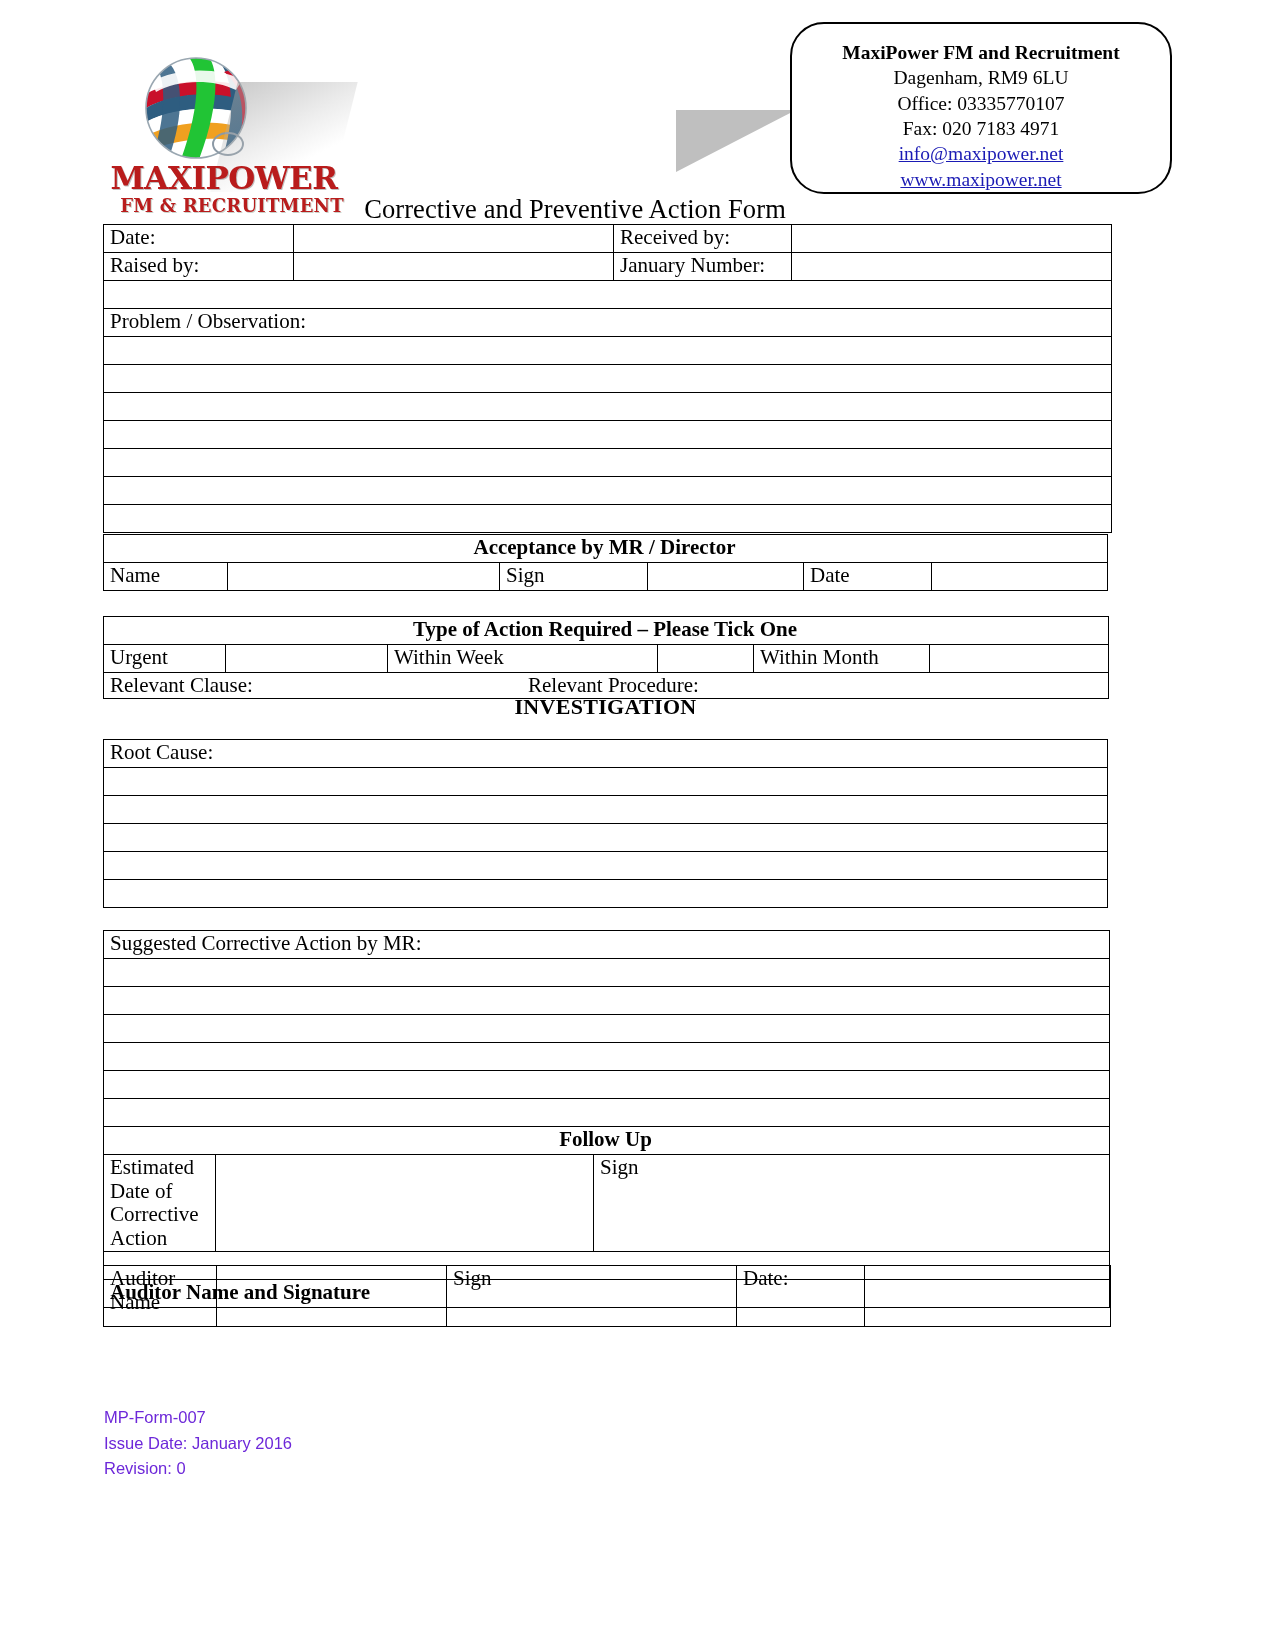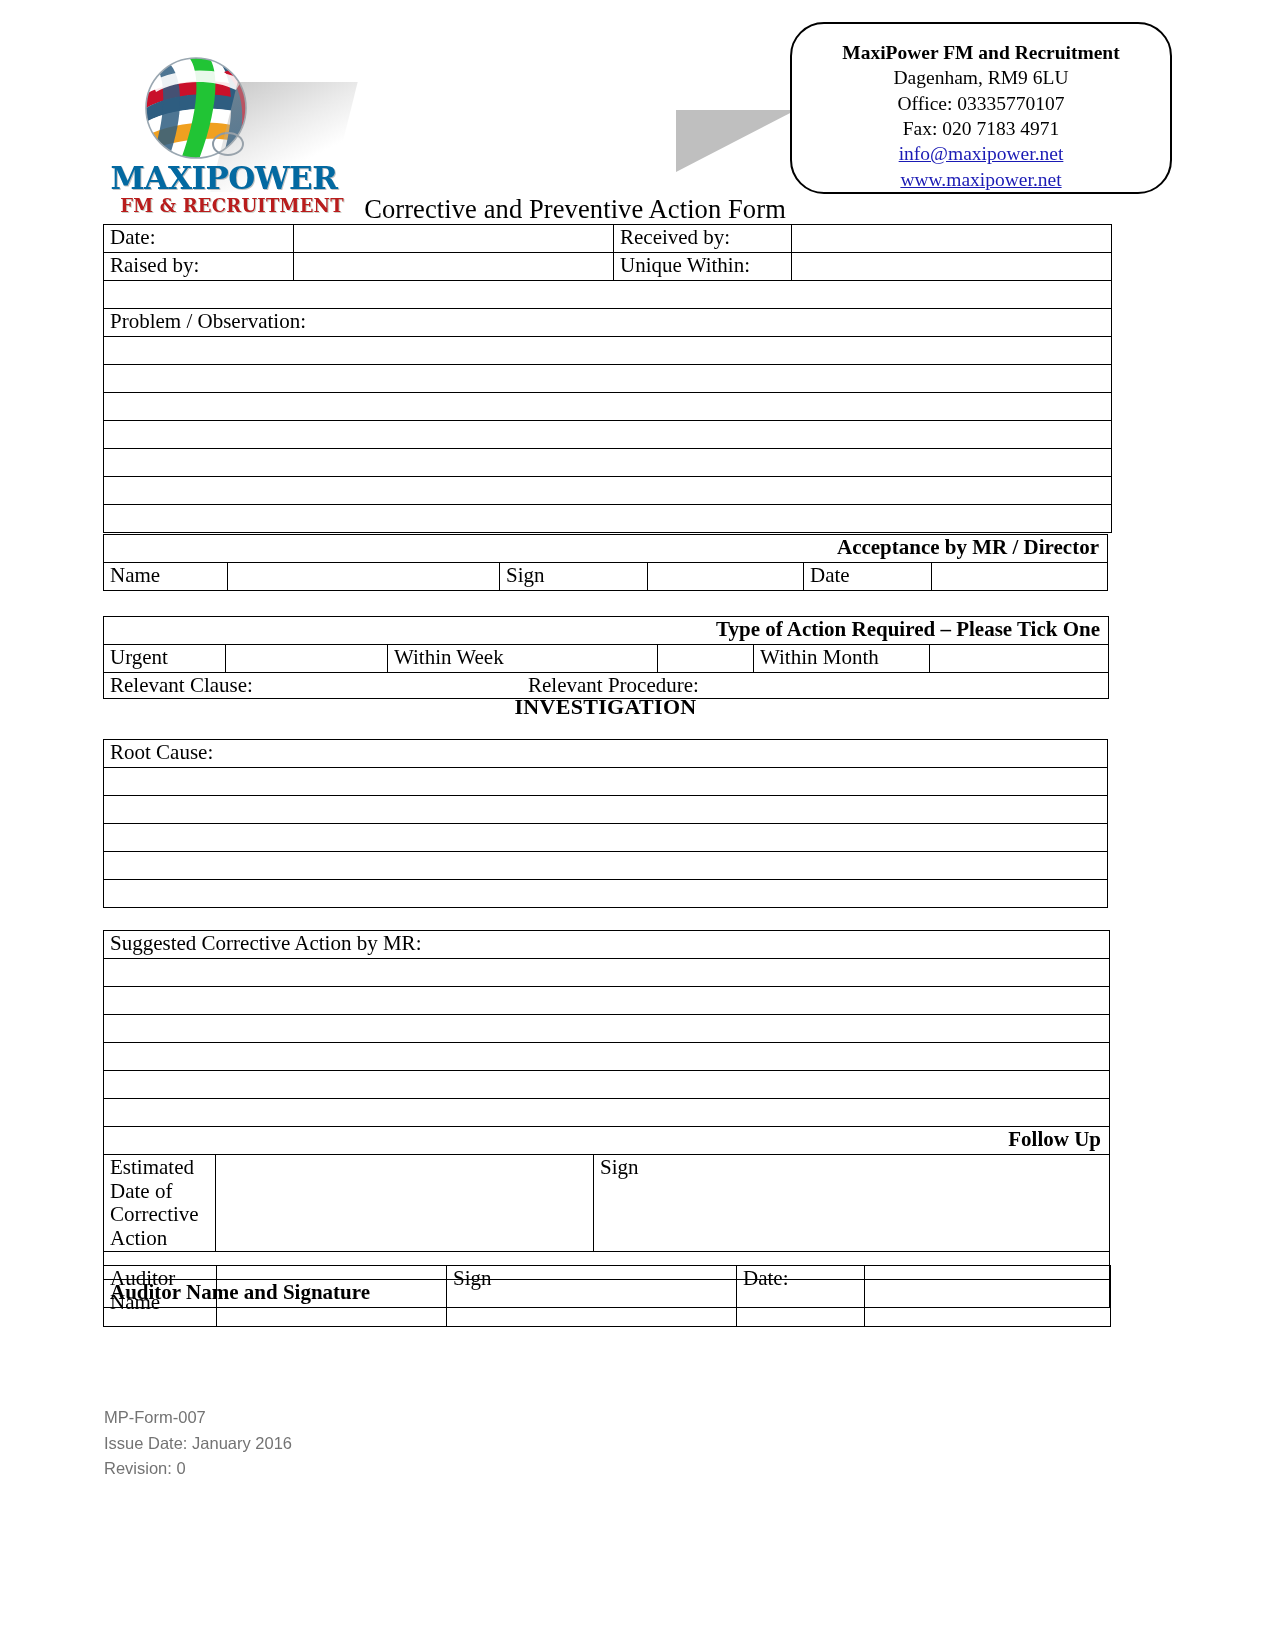--- a/index.html
+++ b/index.html
@@ -53,21 +53,21 @@
   .logo-wordmark {
     position: absolute;
     left: 0px;
     top: 110px;
     width: 240px;
     text-align: center;
     font-family: "DejaVu Serif", serif;
     font-weight: bold;
     font-size: 31px;
     letter-spacing: -0.5px;
-    color: #0369a1;
+    color: #b91c1c;
     line-height: 1.05;
     text-shadow: 1px 1px 0 rgba(120,120,120,0.45);
   }
   .logo-subword {
     position: absolute;
     left: 8px;
     top: 143px;
     width: 240px;
     text-align: center;
     font-family: "DejaVu Serif", serif;
@@ -135,21 +135,21 @@
   }
   table.frm td {
     border: 1.6px solid #000;
     padding: 1px 8px 1px 6px;
     height: 25px;
     vertical-align: top;
     overflow: hidden;
     white-space: nowrap;
   }
   td.ctr {
-    text-align: right;
+    text-align: center;
     font-weight: bold;
     padding-left: 0;
   }
   td.tall4 { height: 100px; }
 
   
   #tbl-top      { left: 103px; top: 224px;  width: 1008px; }
   #tbl-accept   { left: 103px; top: 534px;  width: 1004px; }
   #tbl-action   { left: 103px; top: 616px;  width: 1005px; }
   #tbl-root     { left: 103px; top: 739px;  width: 1004px; }
@@ -168,21 +168,21 @@
   }
 
   
   .footer {
     position: absolute;
     left: 104px;
     top: 1405px;
     font-family: "Liberation Sans", sans-serif;
     font-size: 16.5px;
     line-height: 1.55;
-    color: #737373;
+    color: #6d28d9;
   }
 </style>
 </head>
 <body>
 
 <div class="page">
 
   <div class="logo-block">
     <svg class="logo-globe" viewBox="0 0 136 118">
       <defs>
@@ -232,21 +232,21 @@
     <tbody>
       <tr>
         <td>Date:</td>
         <td></td>
         <td>Received by:</td>
         <td></td>
       </tr>
       <tr>
         <td>Raised by:</td>
         <td></td>
-        <td>Unique Within:</td>
+        <td>January Number:</td>
         <td></td>
       </tr>
       <tr>
         <td colspan="4"></td>
       </tr>
       <tr>
         <td colspan="4">Problem / Observation:</td>
       </tr>
       <tr>
           <td colspan="4"></td>

